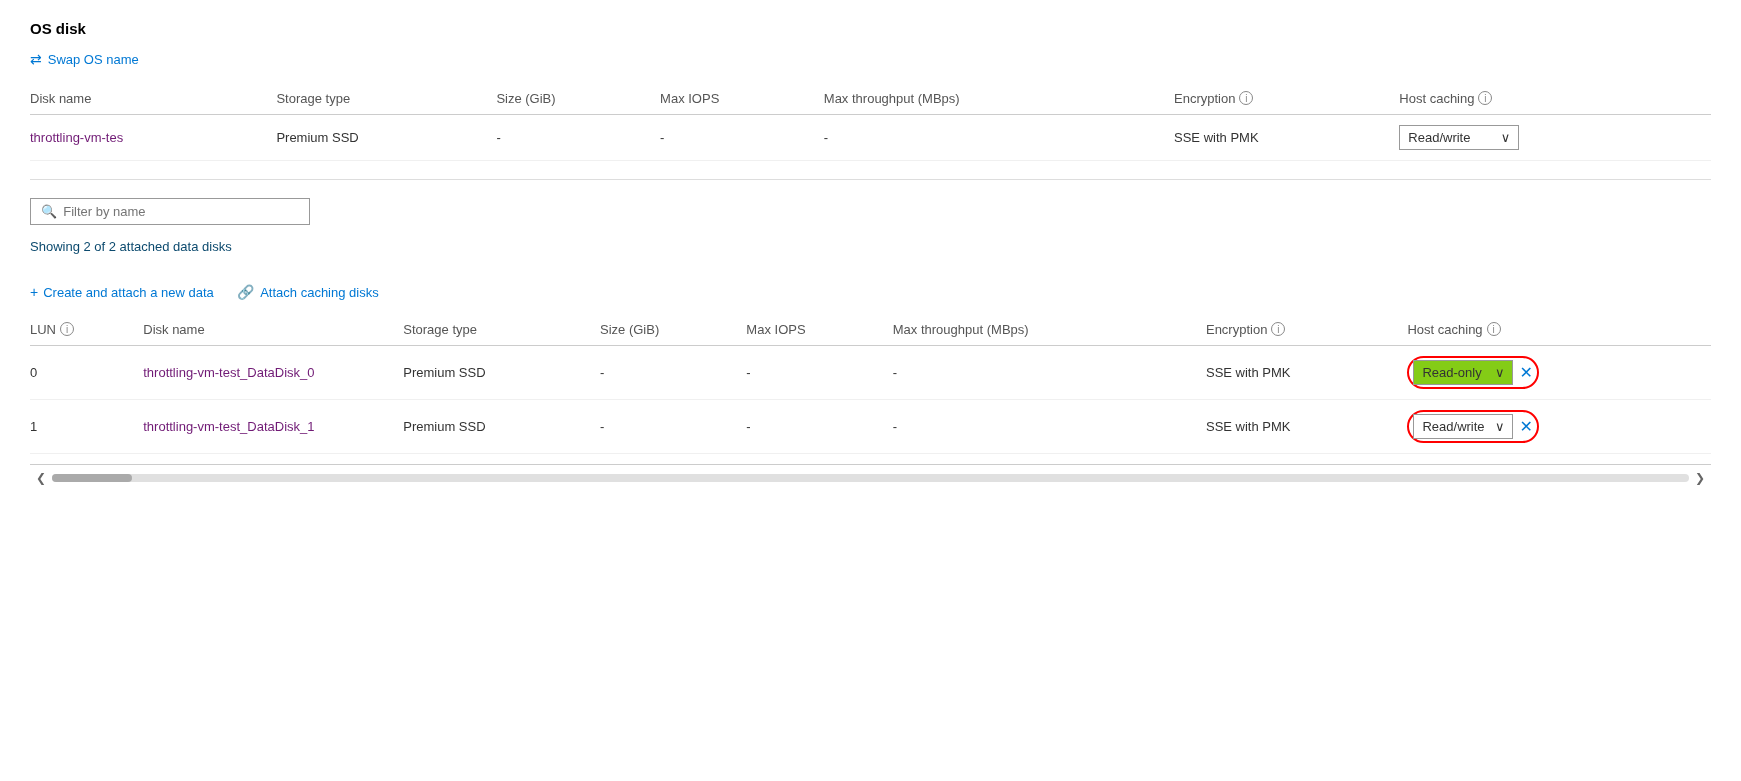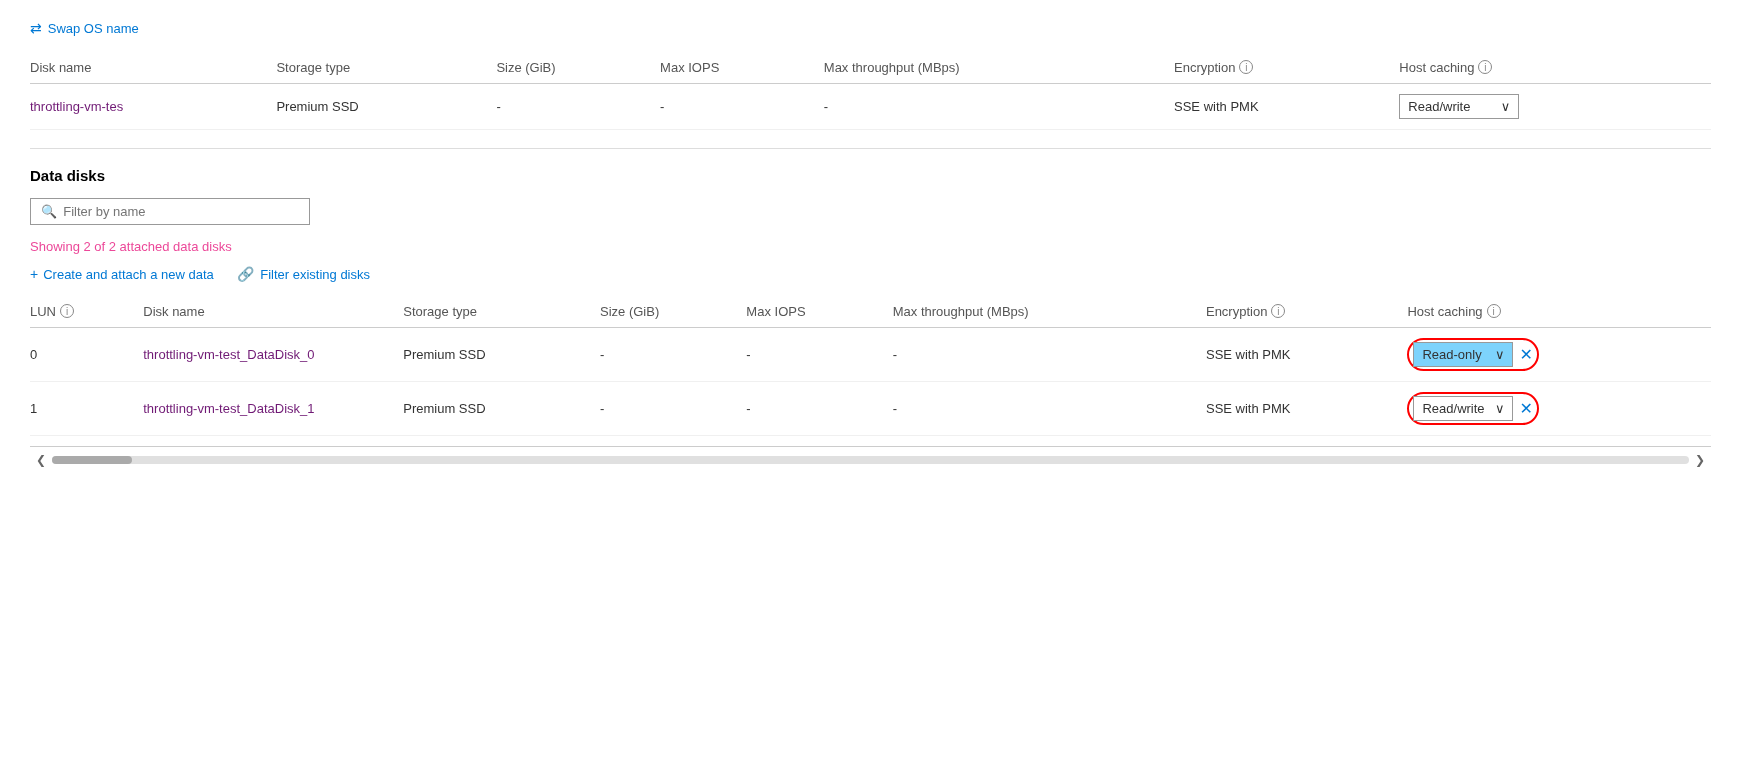--- a/index.html
+++ b/index.html
@@ -114,22 +114,22 @@
       width: 100%;
       background: transparent;
     }
     .filter-icon {
       color: #666;
       margin-right: 6px;
       font-size: 13px;
     }
     .showing-text {
       font-size: 13px;
-      color: #ec4899;
-      margin-bottom: 0;
+      color: #0c4a6e;
+      margin-bottom: 18px;
     }
     .action-bar {
       display: flex;
       align-items: center;
       gap: 24px;
       margin-bottom: 16px;
     }
     .action-btn {
       display: flex;
       align-items: center;
@@ -199,20 +199,21 @@
     .th-info {
       display: inline-flex;
       align-items: flex-start;
     }
   </style>
 </head>
 <body>
 
 <div class="page-container">
 
+  <div class="section-title">OS disk</div>
 
   <div class="swap-link">
     <span class="swap-icon">⇄</span>
     <span>Swap OS name</span>
   </div>
 
   <table>
     <thead>
       <tr>
         <th>
@@ -259,39 +260,38 @@
             <span>Read/write</span>
             <span>∨</span>
           </div>
         </td>
       </tr>
     </tbody>
   </table>
 
   <div class="divider"></div>
 
-  <div class="data-disks-title">Data disks</div>
 
   <div class="filter-box">
     <span class="filter-icon">🔍</span>
     <input type="text" placeholder="Filter by name" style="">
   </div>
 
   <div class="showing-text">Showing 2 of 2 attached data disks</div>
 
   <div style="height: 12px;"></div>
 
   <div class="action-bar">
     <button class="action-btn">
       <span class="action-icon">+</span>
       <span>Create and attach a new data</span>
     </button>
     <button class="action-btn">
       <span class="action-icon">🔗</span>
-      <span>Filter existing disks</span>
+      <span>Attach caching disks</span>
     </button>
   </div>
 
   <table>
     <thead>
       <tr>
         <th>
           <span class="th-info">
             <span>LUN</span>
             <span class="info-icon">i</span>
@@ -331,21 +331,21 @@
     <td>0</td>
     <td><a class="link-text">throttling-vm-test_DataDisk_0</a></td>
     <td>Premium SSD</td>
     <td>-</td>
     <td>-</td>
     <td>-</td>
     <td>SSE with PMK</td>
     <td>
             <div class="host-caching-cell">
         <span style="display:inline-block; border:2.5px solid red; border-radius:28px; padding:2px 4px; display:inline-flex; align-items:center; gap:4px;">
-          <div class="dropdown-small" style="border:1px solid #999; padding:4px 8px; display:inline-flex; align-items:center; min-width:100px; justify-content:space-between; background:#7dd3fc; font-size:13px; cursor:pointer;">
+          <div class="dropdown-small" style="border:1px solid #999; padding:4px 8px; display:inline-flex; align-items:center; min-width:100px; justify-content:space-between; background:#84cc16; font-size:13px; cursor:pointer;">
             <span>Read-only</span>
             <span style="margin-left:8px;">∨</span>
           </div>
           <span class="close-btn" style="color:#0078d4; font-size:16px; cursor:pointer; margin-left:2px;">✕</span>
         </span>
       </div>
           </td>
   </tr>
         <tr class="data-table-row">
     <td>1</td>

